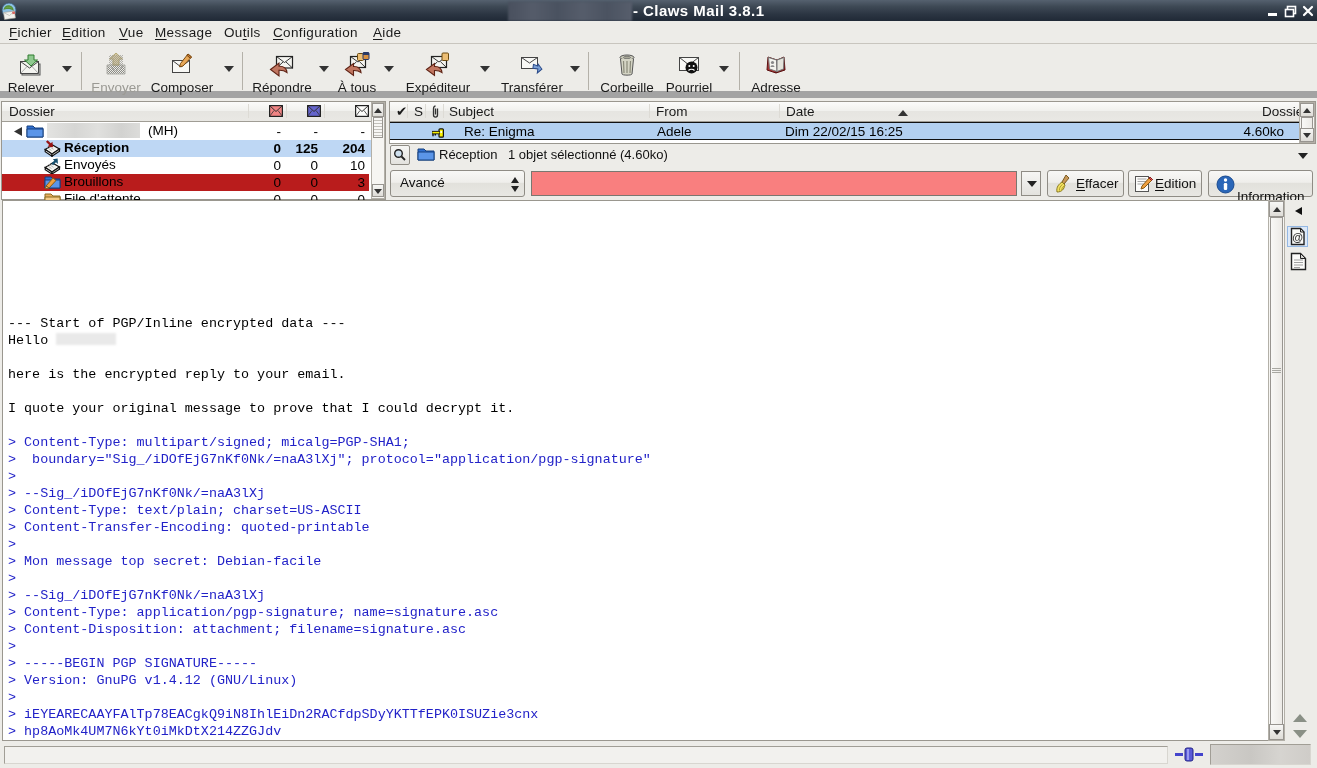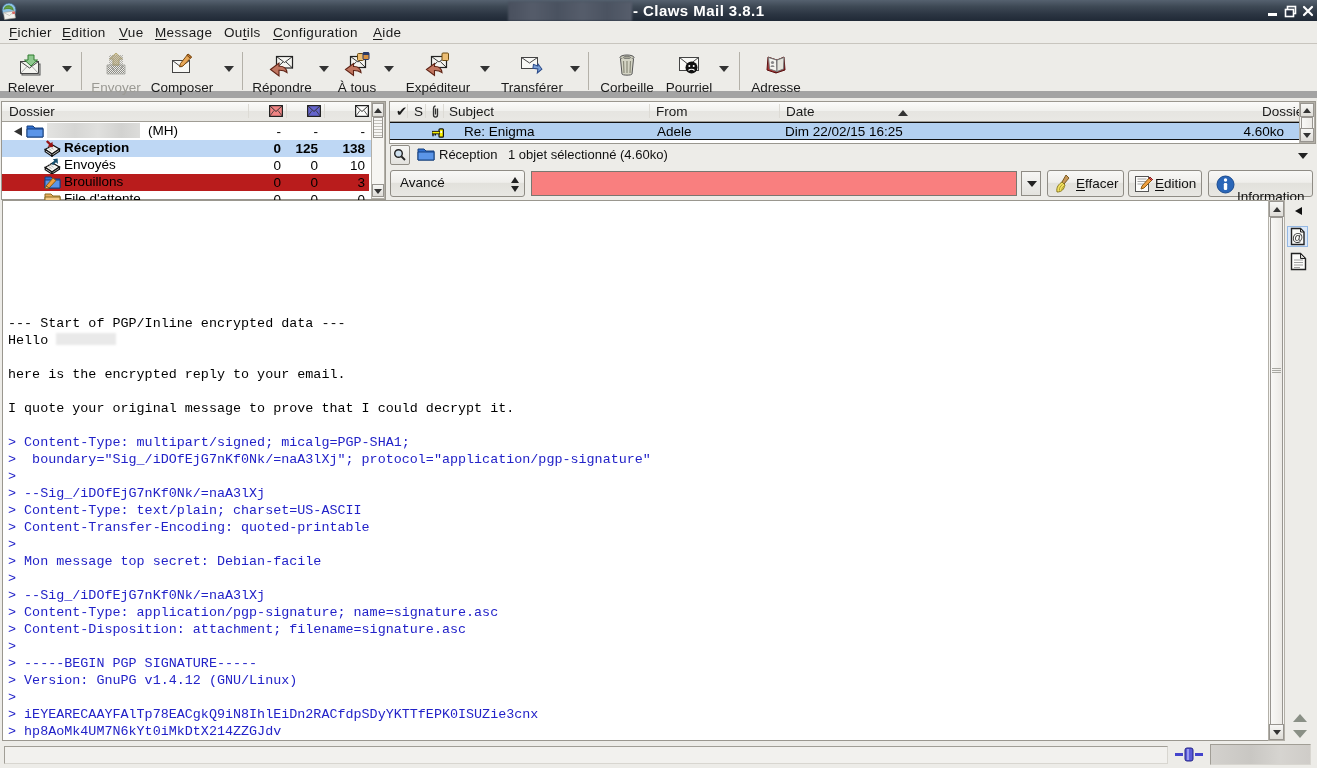--- a/index.html
+++ b/index.html
@@ -245,21 +245,21 @@
       <path d="M2.2 9.5 L9.5 5 L16.5 9 L9 14 z" fill="#f4f4f0" stroke="#111" stroke-width="1.2"></path>
       <path d="M2.2 9.5 L9 14 L9 16.2 L2.2 11.7 z" fill="#ffffff" stroke="#111" stroke-width="1.2"></path>
       <path d="M16.5 9 L9 14 L9 16.2 L16.5 11.2 z" fill="#dcdcd6" stroke="#111" stroke-width="1.2"></path>
       <path d="M4 7.5 l4.5 3 M6 6.3 l4.5 3" stroke="#aaa" stroke-width="0.8"></path>
       <path d="M3.8 1 L8 5.2" stroke="#991414" stroke-width="2.4"></path>
       <path d="M10 7.2 L4.6 6.6 L9.4 1.8 z" fill="#991414"></path>
     </svg>
     <span class="abs" style="left:62px;top:0px">Réception</span>
     <span class="fnum" style="left:238px;width:41px">0</span>
     <span class="fnum" style="left:279px;width:37px">125</span>
-    <span class="fnum" style="left:318px;width:45px">138</span>
+    <span class="fnum" style="left:318px;width:45px">204</span>
   </div>
   <div class="frow" style="top:55px">
     <svg class="abs" style="left:41px;top:0px" width="18" height="17" viewBox="0 0 18 17">
       <path d="M2.2 10.5 L9.5 6 L16.5 10 L9 15 z" fill="#f4f4f0" stroke="#111" stroke-width="1.2"></path>
       <path d="M2.2 10.5 L9 15 L9 17 L2.2 12.7 z" fill="#ffffff" stroke="#111" stroke-width="1.2"></path>
       <path d="M16.5 10 L9 15 L9 17 L16.5 12.2 z" fill="#dcdcd6" stroke="#111" stroke-width="1.2"></path>
       <path d="M4 8.5 l4.5 3 M6 7.3 l4.5 3" stroke="#aaa" stroke-width="0.8"></path>
       <path d="M9.2 7.4 L13.5 3" stroke="#17506e" stroke-width="2.4"></path>
       <path d="M14.6 1.6 L14.9 7 L9.8 2.2 z" fill="#17506e"></path>
     </svg>

